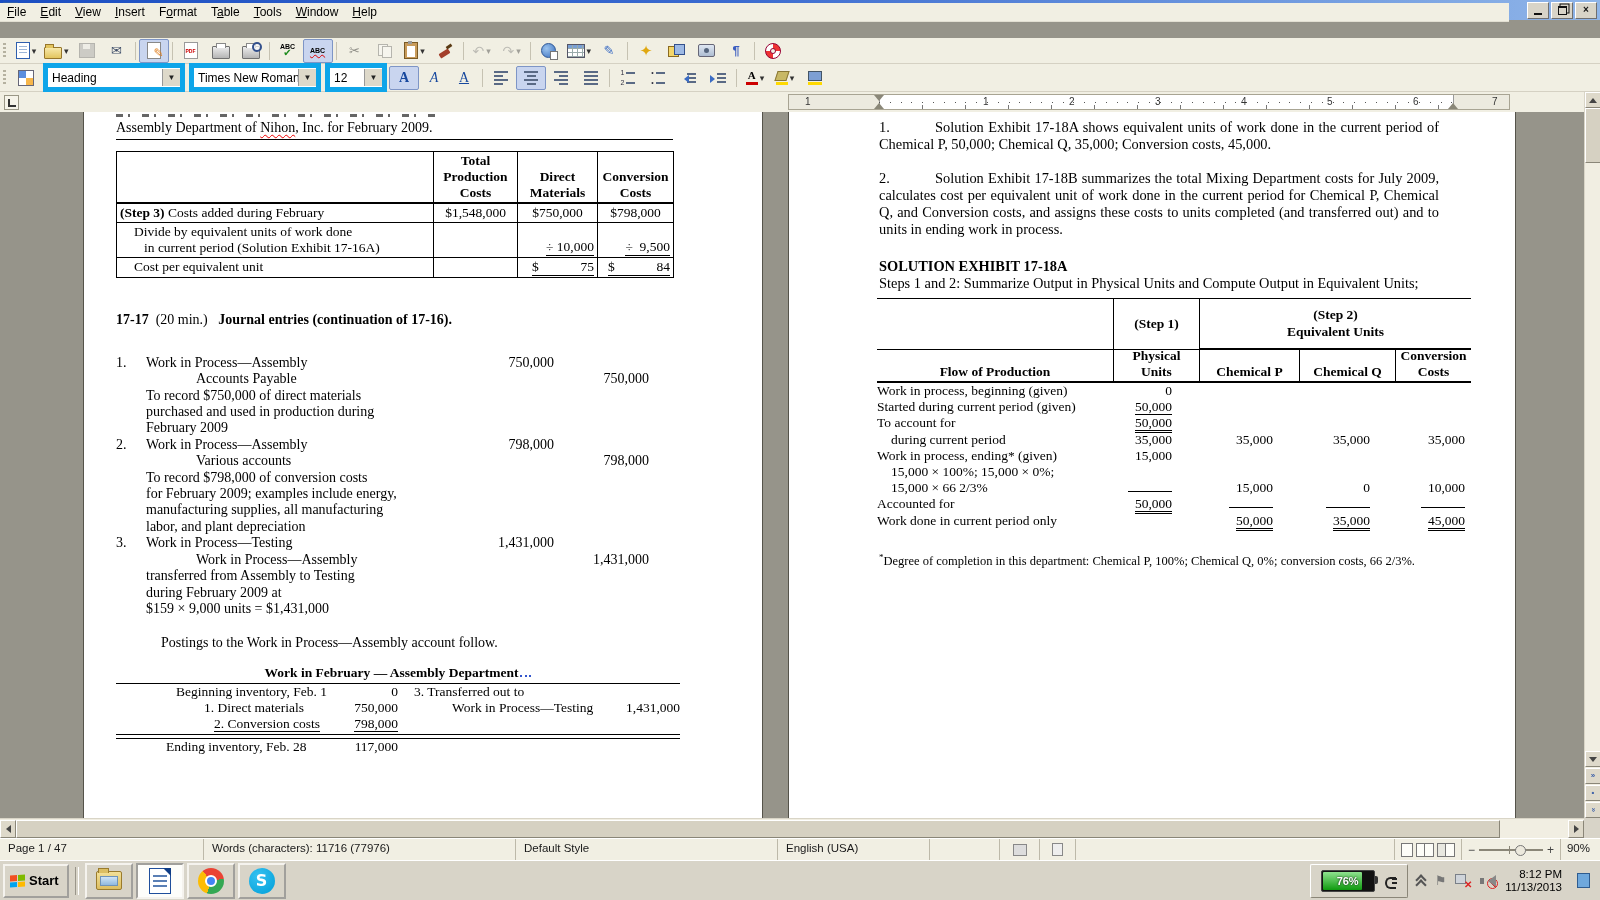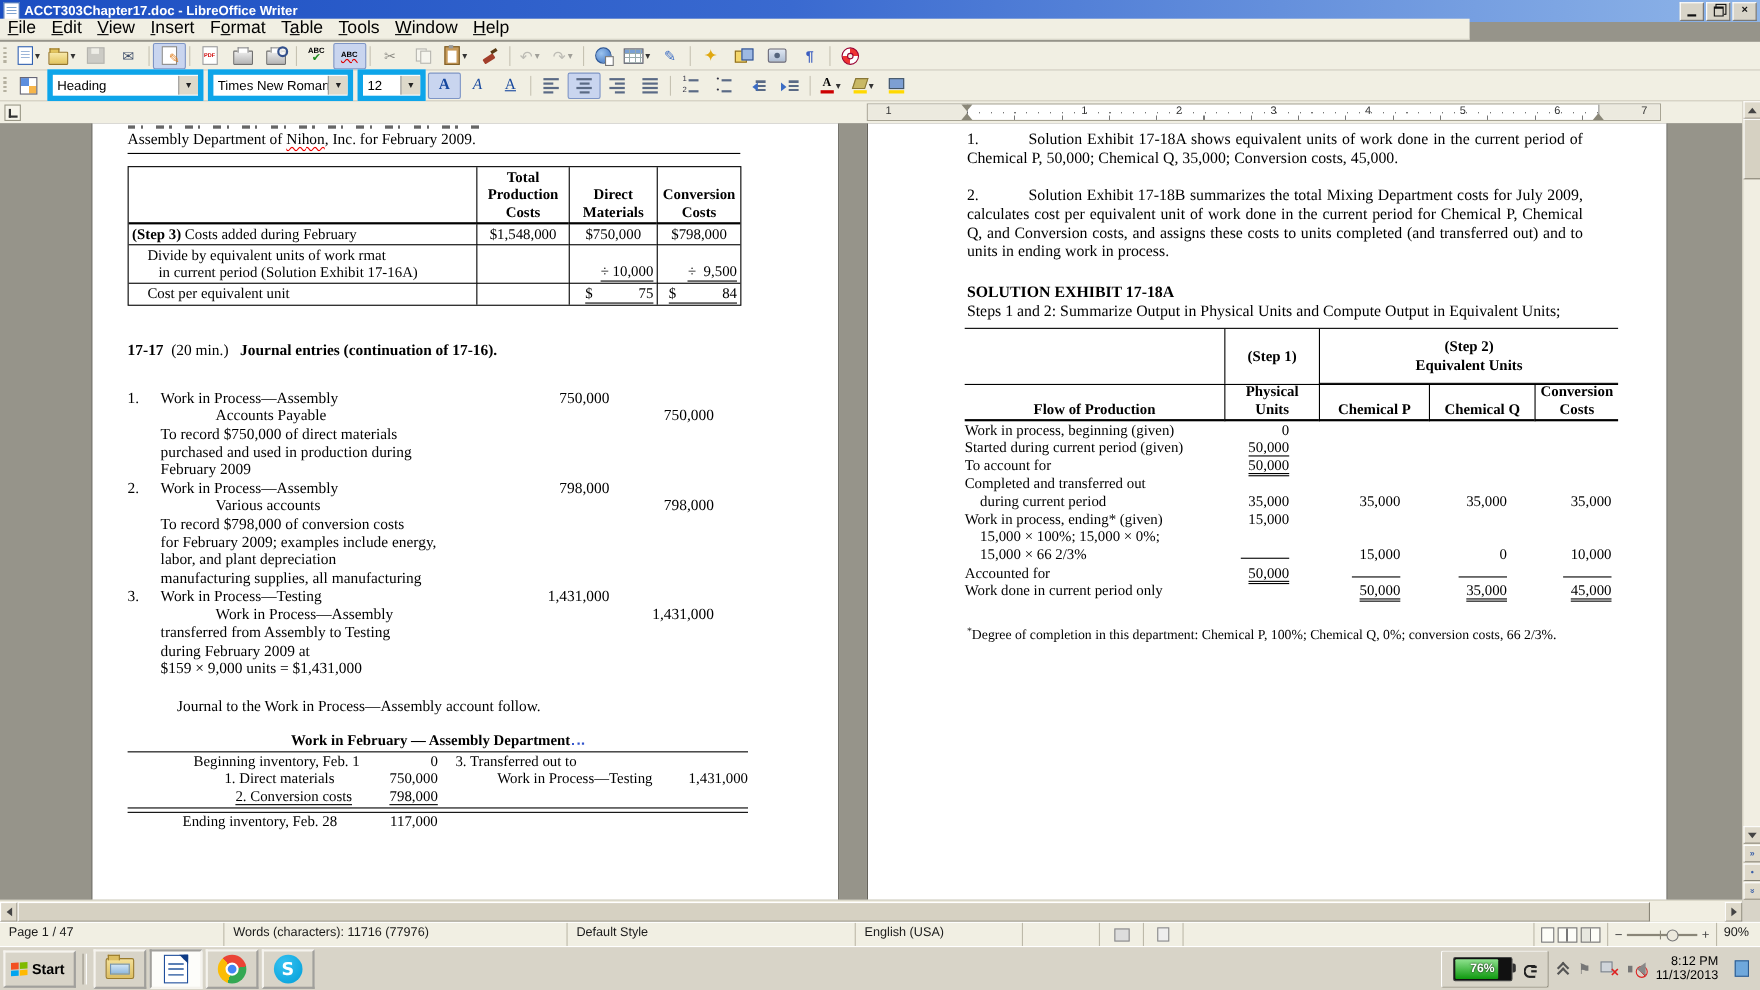--- a/index.html
+++ b/index.html
@@ -12,22 +12,22 @@
   .doc-ico{width:13px;height:15px;background:#fff;border:1px solid #2f5fae;margin-right:4px;position:relative;flex:none}
   .doc-ico::after{content:"";position:absolute;left:2px;top:3px;right:2px;height:8px;
     background:repeating-linear-gradient(#7ea3cf 0 1px,transparent 1px 3px)}
   .title-text{color:#fff;font-weight:bold;font-size:12px;white-space:nowrap}
   .winbtns{margin-left:auto;display:flex;gap:2px;padding-right:3px}
   .winbtn{width:20px;height:15px;background:#d8d4c8;border:1px solid;border-color:#fff #6f6f6f #6f6f6f #fff;
     display:flex;align-items:center;justify-content:center;font-size:10px;font-weight:bold;color:#111;line-height:0}
   .wb-min::after{content:"";width:8px;height:2px;background:#111;margin-top:7px}
   .wb-rest::after{content:"";width:7px;height:6px;border:1px solid #111;border-top-width:2px;box-shadow:2px -2px 0 -0.5px #d8d4c8,2px -2px 0 0.5px #111}
   
-  .menubar{position:absolute;left:0;top:17px;width:1336px;height:18px;background:#f1efe3;
-    display:flex;align-items:center;font-size:16px;border-bottom:1px solid #e2dfd2}
+  .menubar{position:absolute;left:0;top:3px;width:1509px;height:18px;background:#f1efe3;
+    display:flex;align-items:center;font-size:12px;border-bottom:1px solid #e2dfd2}
   .mi{padding:1px 7px;white-space:pre}
   .mi u{text-decoration:underline}
   
   .tb{position:absolute;left:0;width:1600px;background:#f1efe3;display:flex;align-items:center;
       border-bottom:1px solid #d5d1c3;box-sizing:border-box}
   .tb1{top:38px;height:26px}
   .tb2{top:64px;height:28px}
   .grip{width:3px;height:16px;margin:0 5px 0 3px;flex:none;
     background:repeating-linear-gradient(#b5b1a0 0 2px,transparent 2px 4px)}
   .sep{width:1px;height:18px;background:#c6c2b2;margin:0 3px;flex:none}
@@ -528,21 +528,21 @@
         <div class="hc hb vl">Total Production Costs</div>
         <div class="hc hb vl">Direct Materials</div>
         <div class="hc hb vl">Conversion Costs</div>
 
         <div class="rb"><span class="b">(Step 3)</span><span> Costs added during February</span></div>
         <div class="cc rb vl">$1,548,000</div>
         <div class="cc rb vl">$750,000</div>
         <div class="cc rb vl">$798,000</div>
 
         <div class="rb">
-          <div style="padding-left:14px">Divide by equivalent units of work rmat</div>
+          <div style="padding-left:14px">Divide by equivalent units of work done</div>
           <div style="padding-left:24px">in current period (Solution Exhibit 17-16A)</div>
         </div>
         <div class="rb vl"></div>
         <div class="rr rb vl"><span class="ul" style="white-space:pre">÷ 10,000</span></div>
         <div class="rr rb vl"><span class="ul" style="white-space:pre">÷  9,500</span></div>
 
         <div style="padding-left:17px">Cost per equivalent unit</div>
         <div class="vl"></div>
         <div class="rr vl"><span class="dollar"><span>$</span><span>75</span></span></div>
         <div class="rr vl"><span class="dollar"><span>$</span><span>84</span></span></div>
@@ -604,27 +604,27 @@
             <div></div>
           </div>
         <div class="jr">
             <div></div>
             <div>for February 2009; examples include energy,</div>
             <div></div>
             <div></div>
           </div>
         <div class="jr">
             <div></div>
+            <div>manufacturing supplies, all manufacturing</div>
+            <div></div>
+            <div></div>
+          </div>
+        <div class="jr">
+            <div></div>
             <div>labor, and plant depreciation</div>
-            <div></div>
-            <div></div>
-          </div>
-        <div class="jr">
-            <div></div>
-            <div>manufacturing supplies, all manufacturing</div>
             <div></div>
             <div></div>
           </div>
 
         <div class="jr">
             <div>3.</div>
             <div>Work in Process—Testing</div>
             <div class="num">1,431,000</div>
             <div></div>
           </div>
@@ -647,21 +647,21 @@
             <div></div>
           </div>
         <div class="jr">
             <div></div>
             <div>$159 × 9,000 units = $1,431,000</div>
             <div></div>
             <div></div>
           </div>
       </div>
 
-      <div class="postings">Journal to the Work in Process—Assembly account follow.</div>
+      <div class="postings">Postings to the Work in Process—Assembly account follow.</div>
 
       <div class="tacc">
         <div class="tat"><span>Work in February — Assembly Department</span><span class="sq-blue"></span></div>
         <div class="tgrid">
           <div class="pl60">Beginning inventory, Feb. 1</div>
             <div class="v">0</div>
             <div></div>
           <div>3.  Transferred out to</div>
             <div class="v"></div>
         </div>
@@ -735,27 +735,20 @@
         <div class="urow">
             <div>Started during current period (given)</div>
             <div class="n u"><span class="ul">50,000</span></div>
             <div></div>
             <div></div>
             <div></div>
           </div>
         <div class="urow">
             <div>To account for</div>
             <div class="n u"><span class="dul">50,000</span></div>
-            <div></div>
-            <div></div>
-            <div></div>
-          </div>
-        <div class="urow">
-            <div>Completed and transferred out</div>
-            <div></div>
             <div></div>
             <div></div>
             <div></div>
           </div>
         <div class="urow">
             <div class="ind1">during current period</div>
             <div class="n u">35,000</div>
             <div class="n p">35,000</div>
             <div class="n q">35,000</div>
             <div class="n c">35,000</div>

